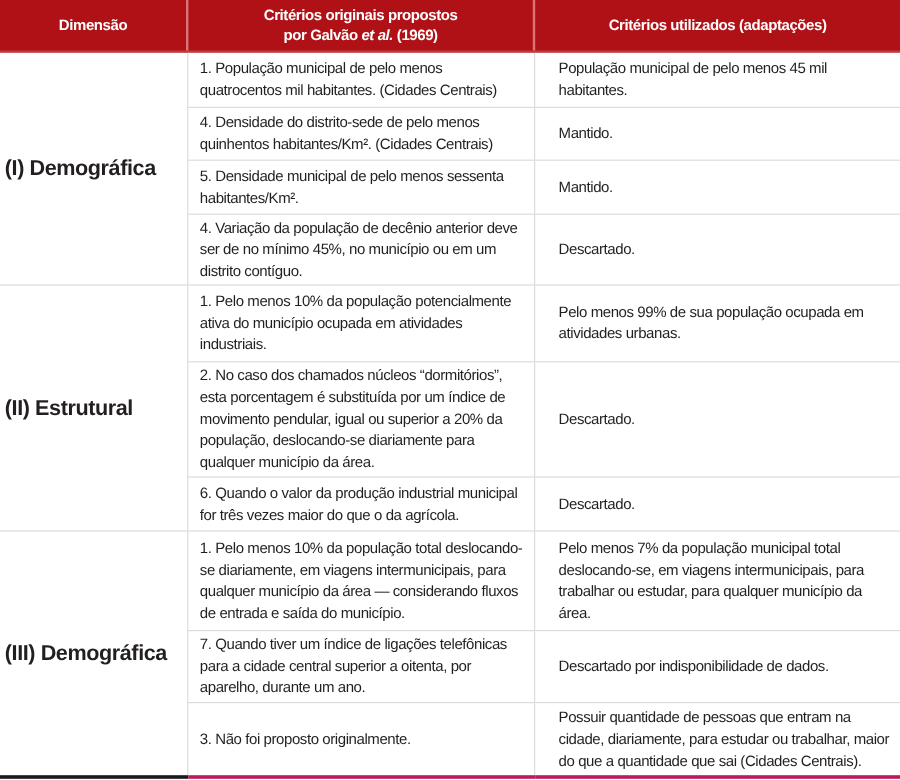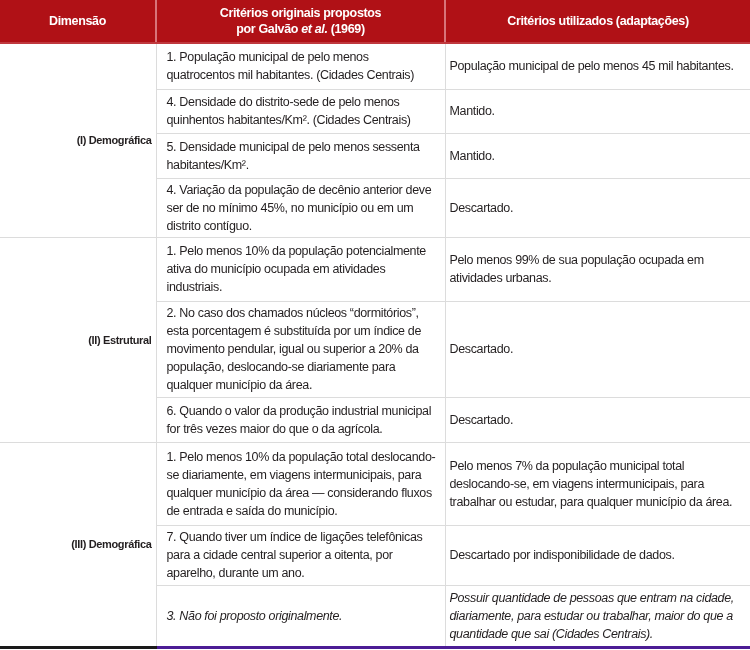--- a/index.html
+++ b/index.html
@@ -16,25 +16,25 @@
     background:#b01116; color:#ffffff; font-weight:bold; text-align:center;
     height:42px; padding:0 6px; font-size:12.5px; line-height:16px;
     border-right:2px solid #d8747a; border-bottom:2px solid #c0393e;
   }
   .tbl thead th:last-child { border-right:none; }
   .tbl thead th em { }
   .tbl td {
     border-bottom:1.5px solid #dcdcdc; border-right:1.5px solid #dcdcdc;
     padding:2px 6px 2px 10px; vertical-align:middle;
   }
-  .tbl td:last-child { border-right:none; padding-left:4px; }
+  .tbl td:last-child { border-right:none; padding-left:20px; }
   .tbl td.dim {
-    text-align:right; font-weight:bold; font-size:11px; padding:0 4px;
+    text-align:left; font-weight:bold; font-size:18px; padding:0 4px;
   }
-  .tbl tbody tr:last-child td { border-bottom:3px solid #4c1d95;font-style:italic; }
+  .tbl tbody tr:last-child td { border-bottom:3px solid #be185d; }
   .tbl td.dim.last { border-bottom:3px solid #1a1a1a; }
 </style>
 </head>
 <body>
 
 <table class="tbl">
   <colgroup>
       <col class="c1">
       <col class="c2">
       <col class="c3">

